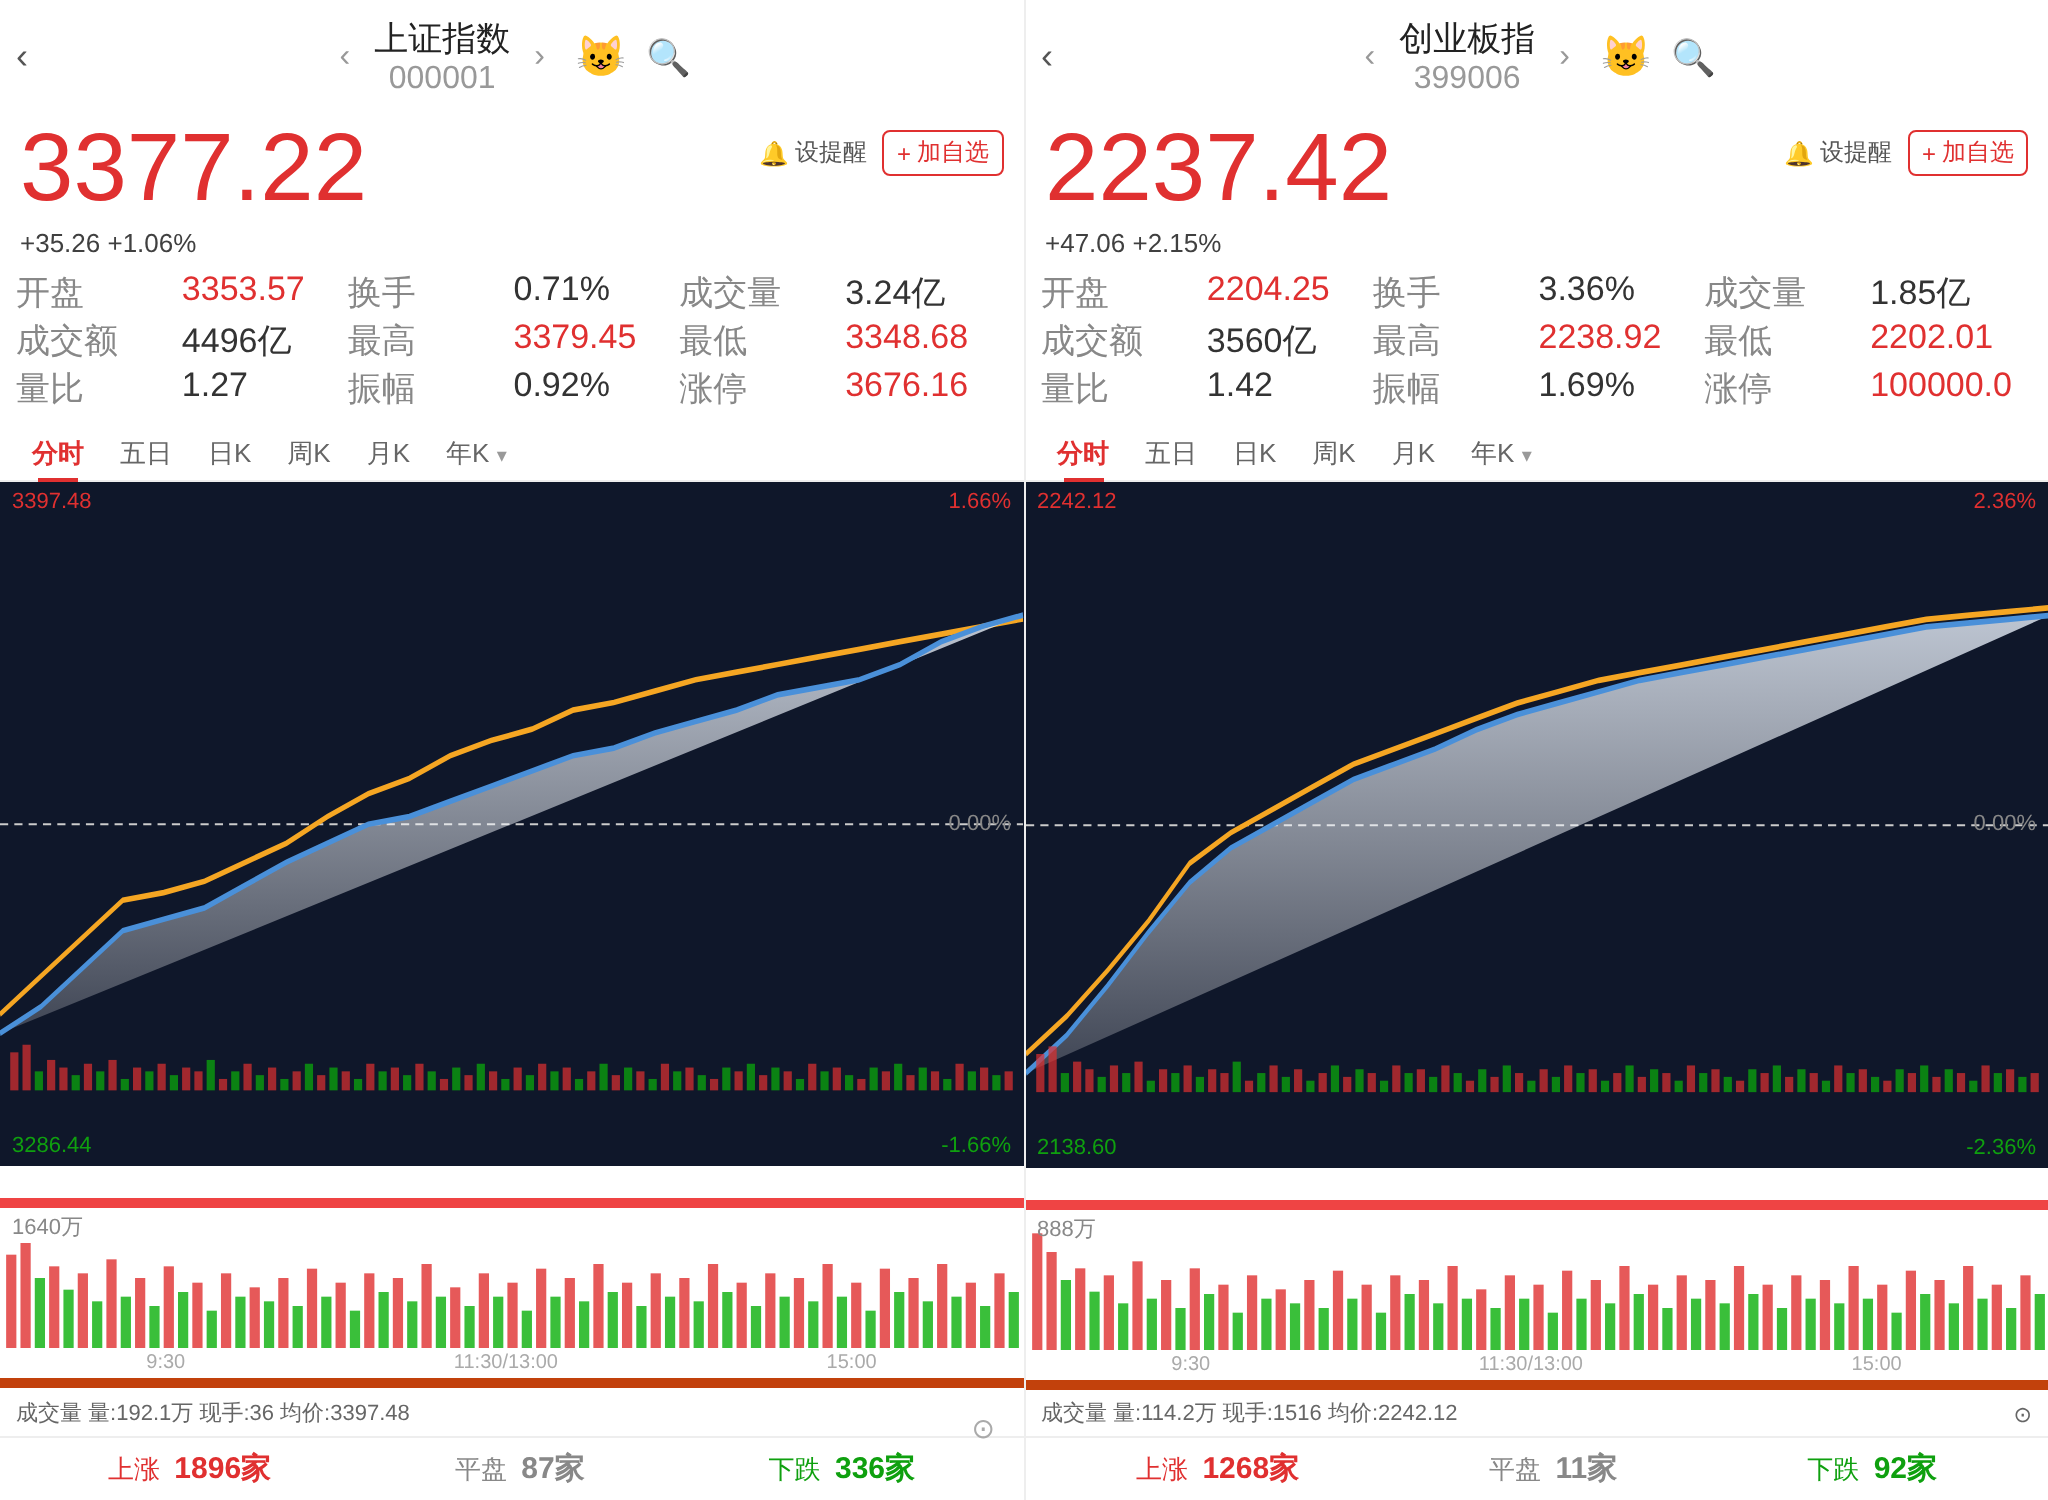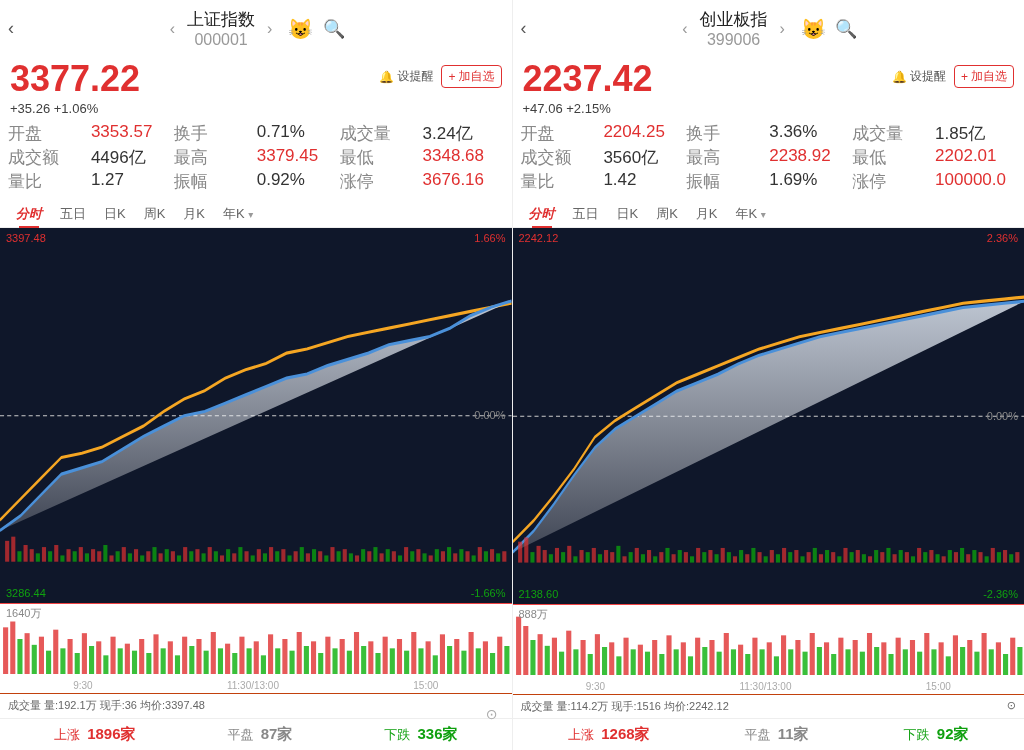--- a/index.html
+++ b/index.html
@@ -67,22 +67,22 @@
 
     
     .price-area {
       padding: 6px 10px 4px;
       display: flex;
       align-items: flex-start;
       justify-content: space-between;
     }
     .price-left {}
     .main-price {
-      font-size: 36px;
-      font-weight: 700;
+      font-size: 48px;
+      font-weight: 400;
       color: #e03030;
       line-height: 1.1;
     }
     .price-change {
       font-size: 13px;
       color: #404040;
       margin-top: 2px;
     }
     .price-right {
       display: flex;
@@ -137,21 +137,20 @@
       font-size: 13px;
       padding: 4px 8px;
       color: #666;
       cursor: pointer;
       position: relative;
       white-space: nowrap;
     }
     .tab.active {
       color: #e03030;
       font-weight: 600;
-      font-style: italic;
     }
     .tab.active::after {
       content: '';
       position: absolute;
       bottom: -1px;
       left: 50%;
       transform: translateX(-50%);
       width: 20px;
       height: 2px;
       background: #e03030;
@@ -164,29 +163,30 @@
       position: relative;
       background: #0f172a;
       overflow: hidden;
     }
 
     
     .volume-area {
       height: 90px;
       position: relative;
       padding: 0 0 4px;
-      border-top: 1px solid #ef4444;
+      border-top: 5px solid #ef4444;
+      margin-top: 16px;
     }
 
     
     .footer-stats {
       padding: 4px 8px;
-      border-top: 1px solid #c2410c;
-      display: flex;
-      align-items: flex-start;
+      border-top: 5px solid #c2410c;
+      display: flex;
+      align-items: flex-end;
       gap: 15px;
       font-size: 11px;
       color: #666;
     }
 
     
     .market-breadth {
       display: flex;
       align-items: center;
       justify-content: space-around;

